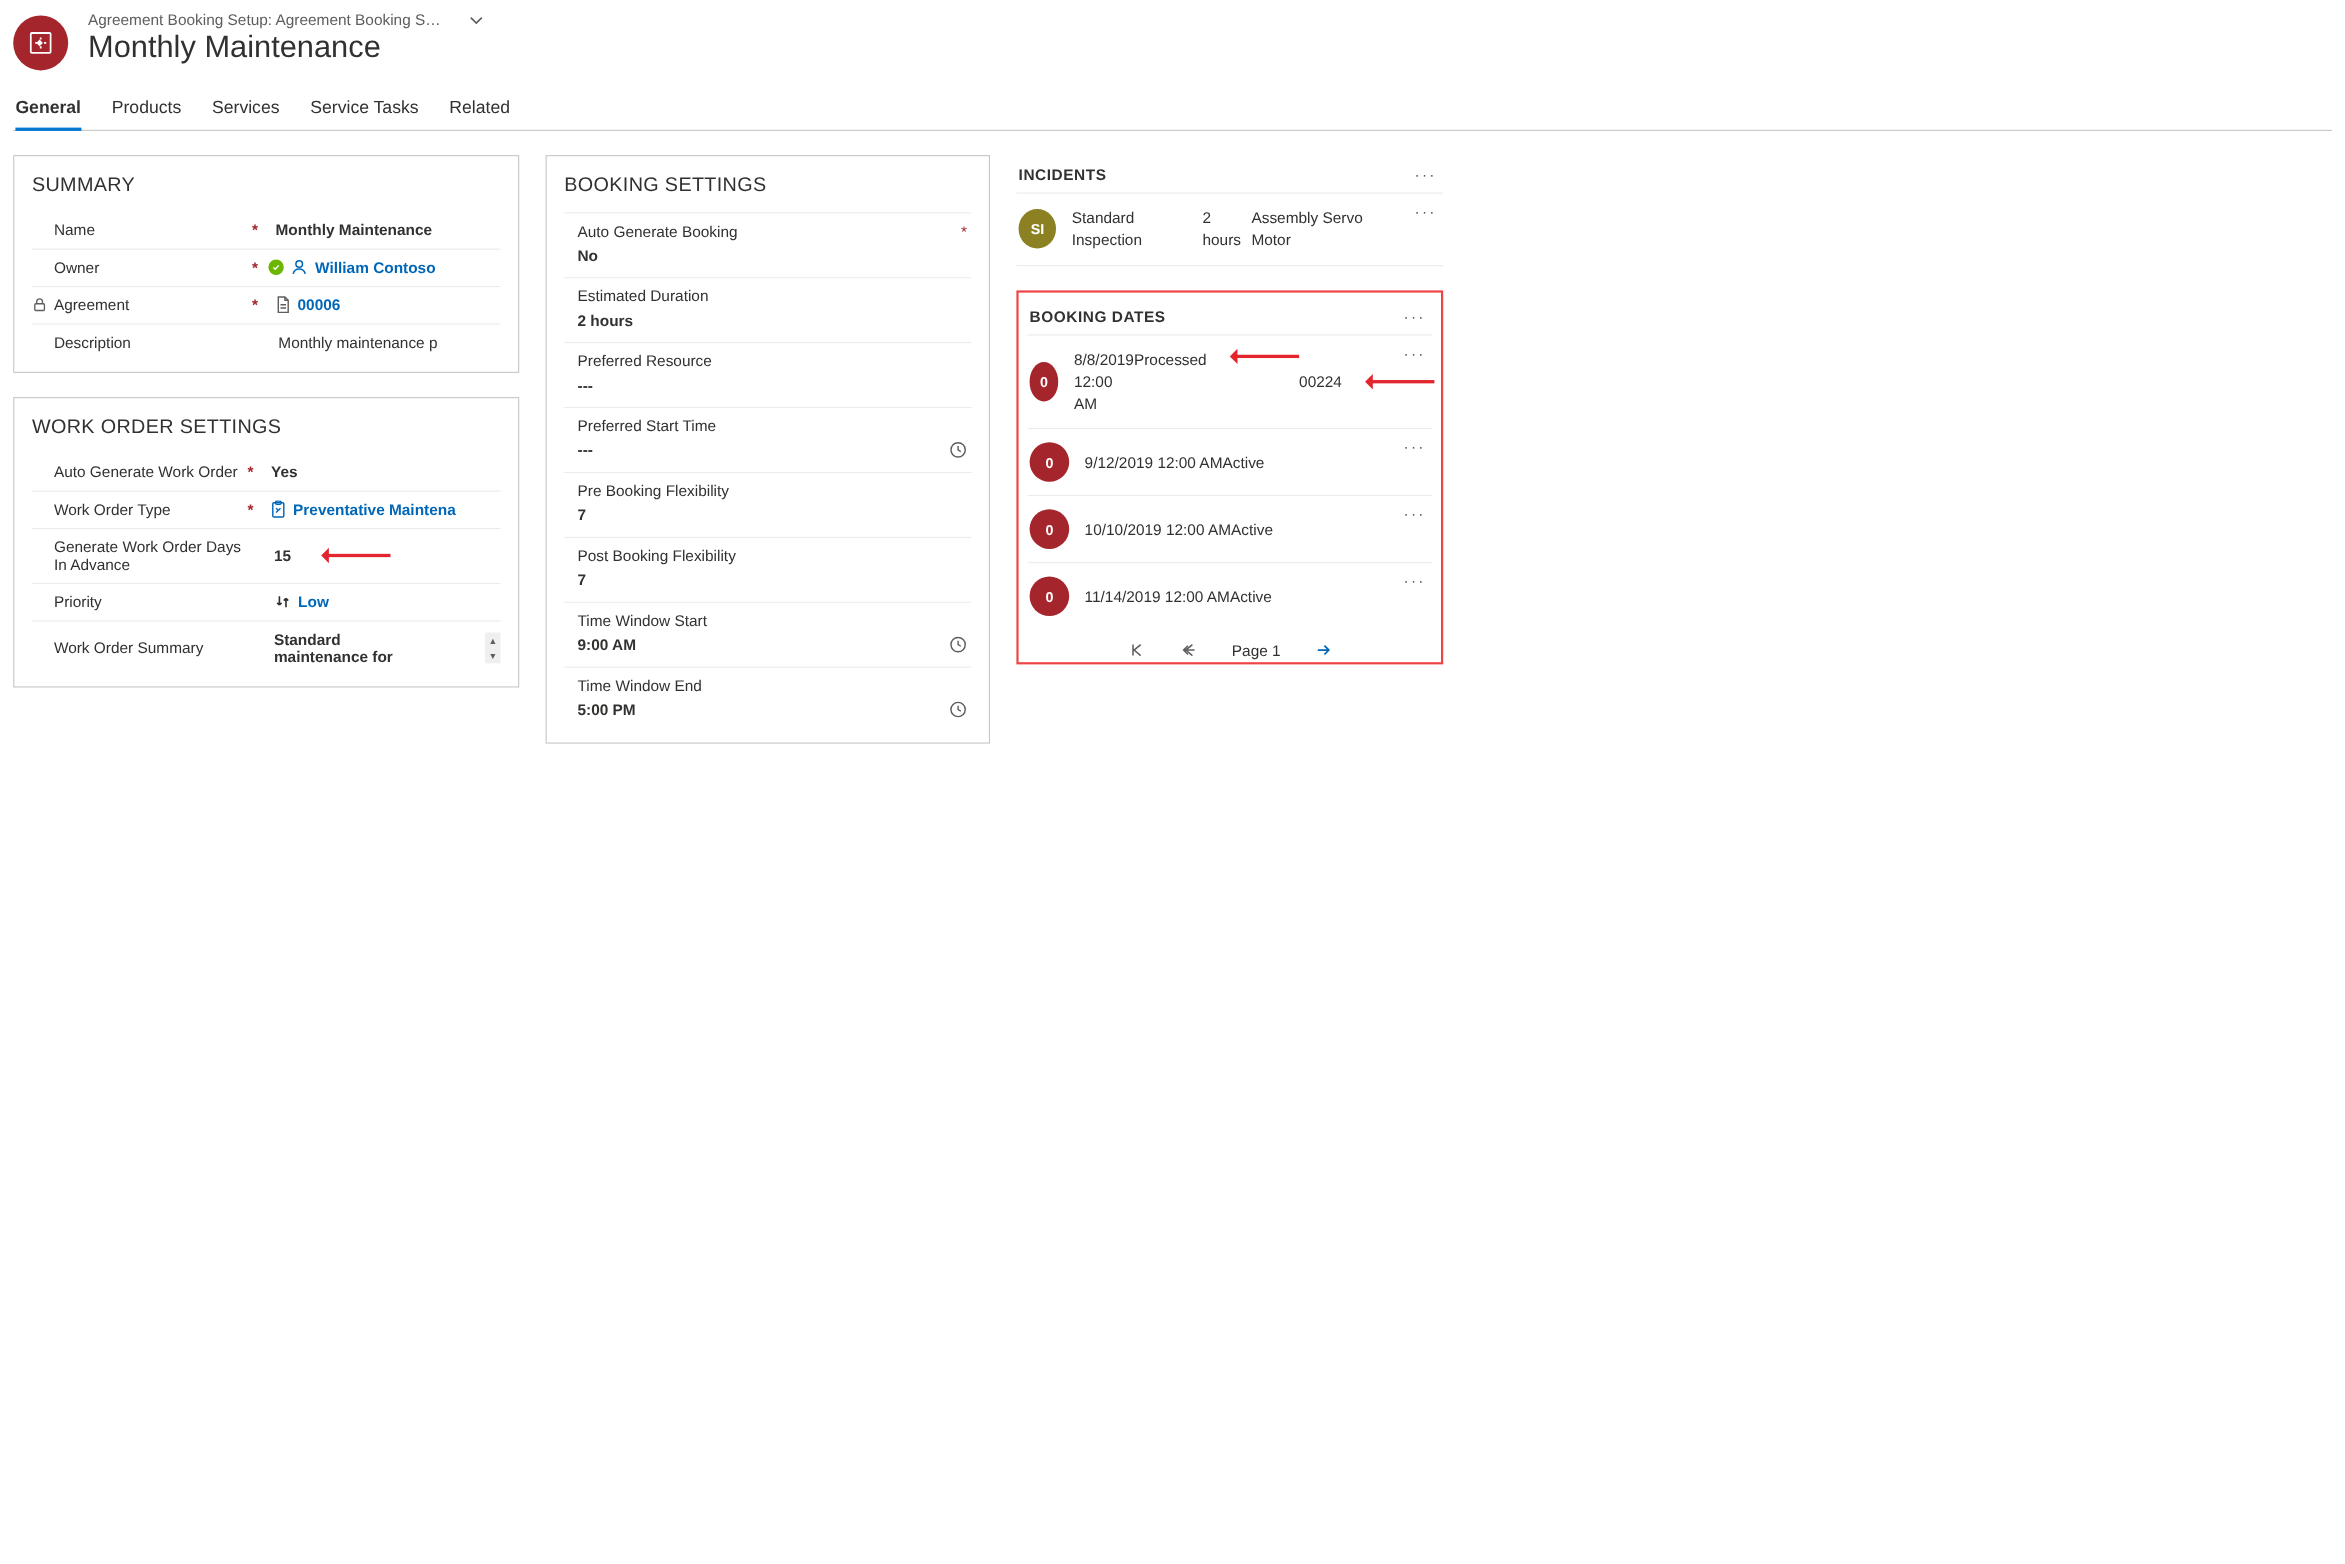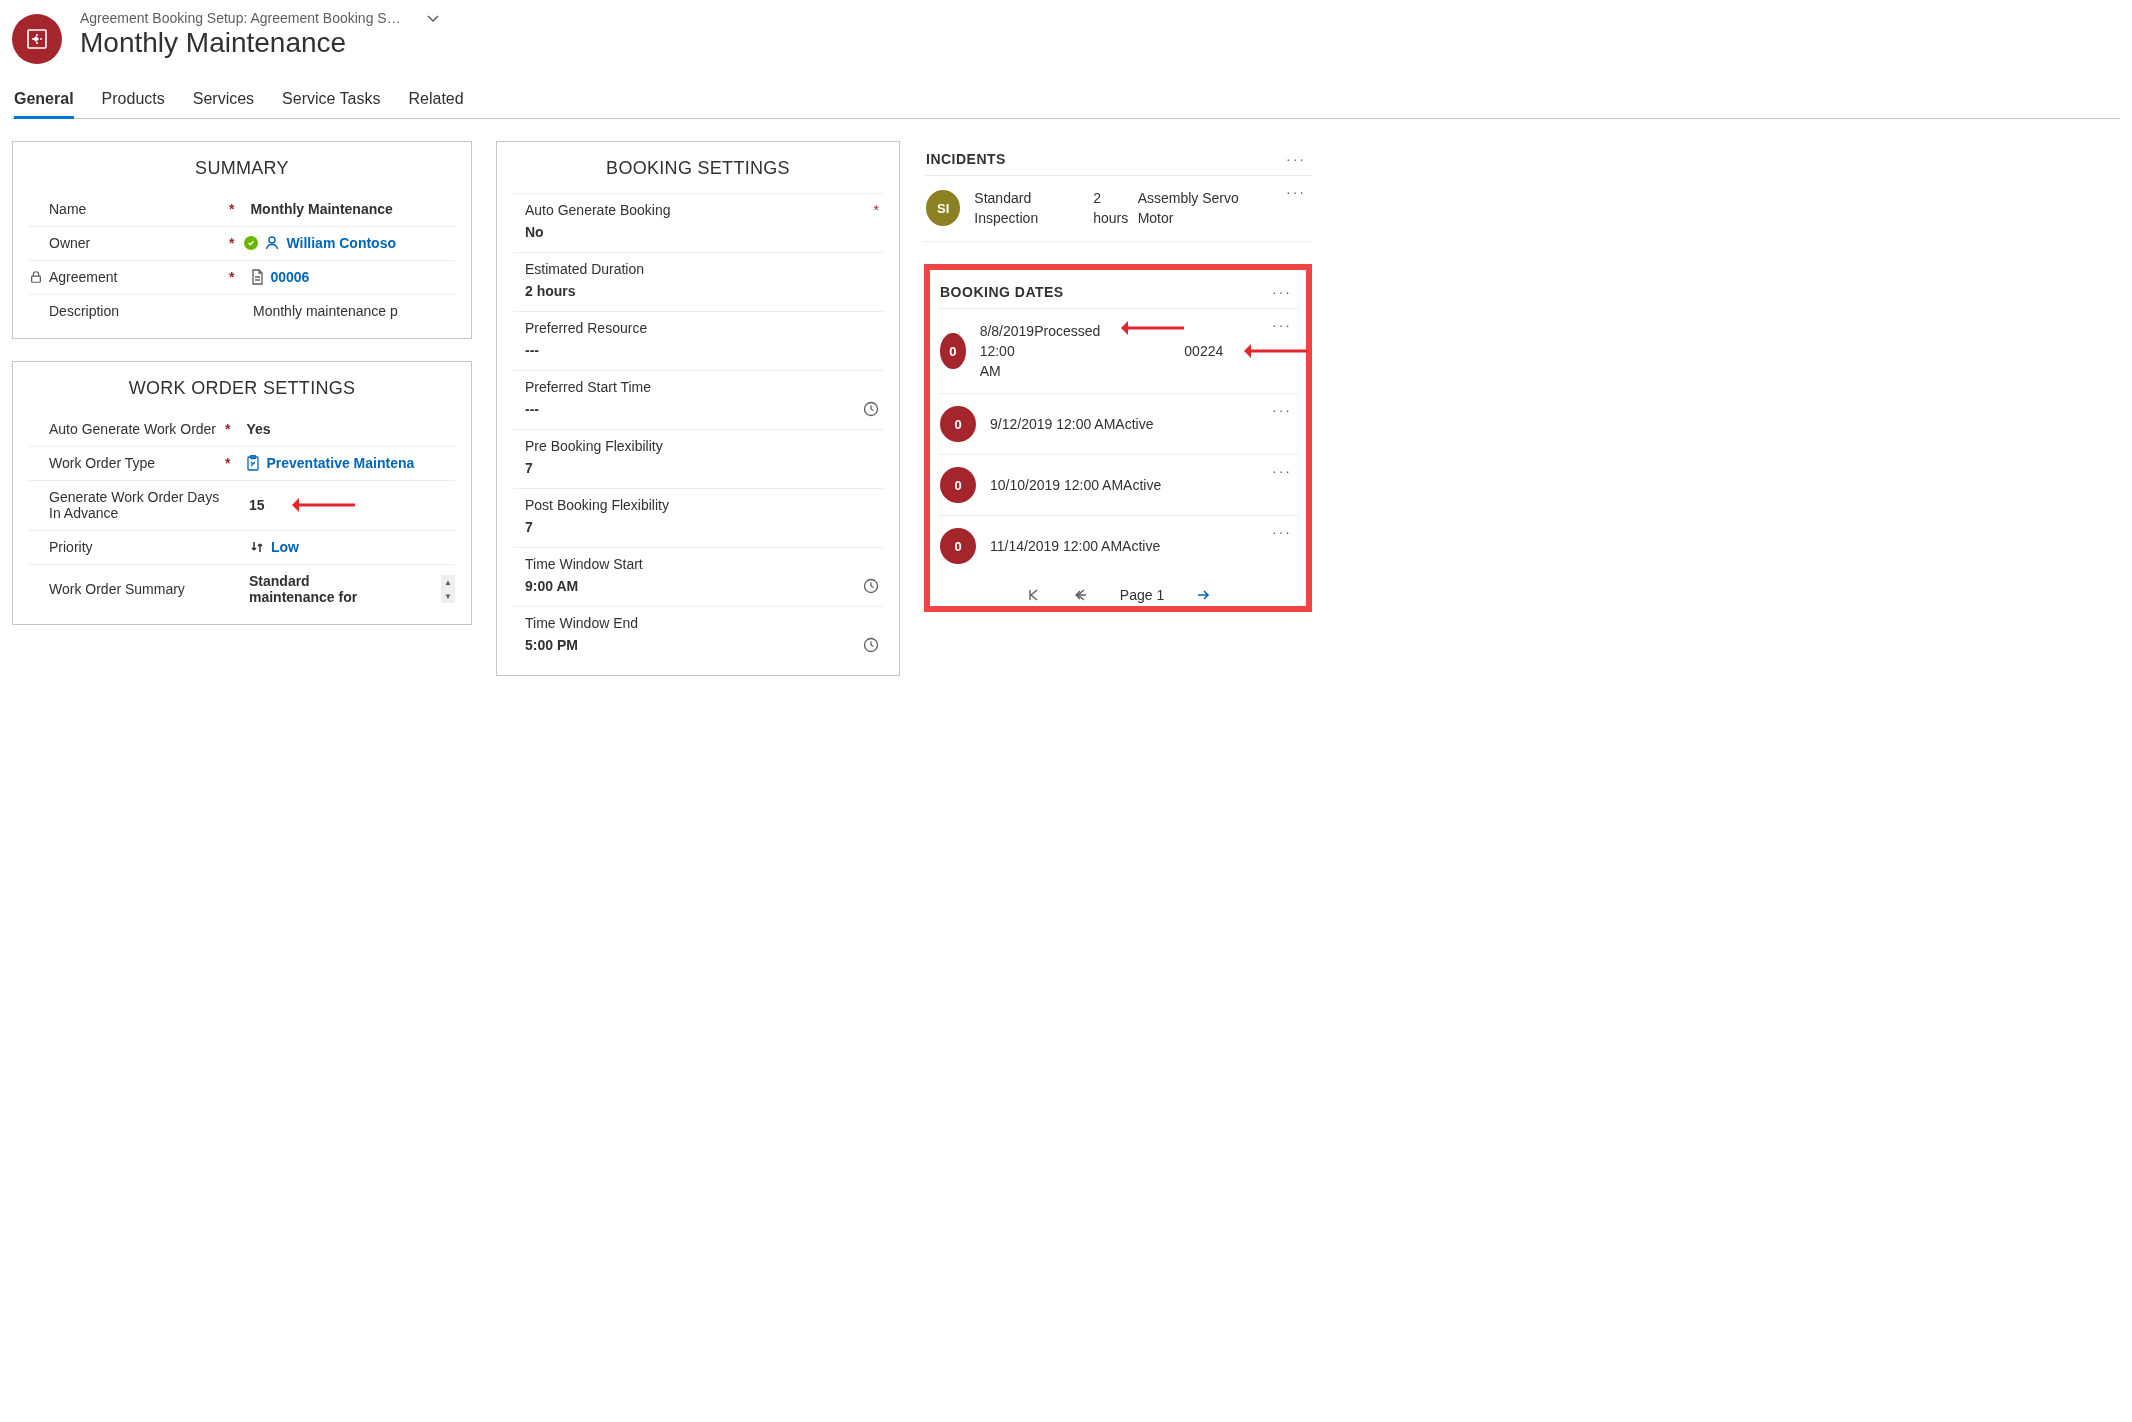--- a/index.html
+++ b/index.html
@@ -30,21 +30,21 @@
   .tab.active { border-bottom: 3px solid #0078d4; font-weight: 600; margin-bottom: -1px; }
 
   
   .cols { display: flex; gap: 24px; margin-top: 22px; align-items: flex-start; }
   .col { display: flex; flex-direction: column; gap: 22px; }
   .col-1 { width: 460px; }
   .col-2 { width: 404px; }
   .col-3 { width: 388px; position: relative; }
 
   .card { border: 1px solid #c8c6c4; padding: 14px 16px 10px 16px; }
-  .section-title { font-size: 18px; font-weight: 400; letter-spacing: .3px; color: #323130; margin: 2px 0 14px 0; text-align: center; }
+  .section-title { font-size: 18px; font-weight: 400; letter-spacing: .3px; color: #323130; margin: 2px 0 14px 0; }
 
   
   .field-row { display: flex; align-items: center; padding: 8px 0; border-bottom: 1px solid transparent; }
   .field-row + .field-row { border-top: 1px solid #edebe9; }
   .field-label-wrap { width: 200px; display: flex; align-items: center; gap: 6px; color: #323130; }
   .field-label { font-size: 14px; }
   .req { color: #a4262c; font-weight: 600; }
   .lock-icon { color: #605e5c; }
   .field-value { flex: 1; font-size: 14px; font-weight: 600; color: #323130; display:flex; align-items:center; gap:6px;}
   .field-value.link { color: #0067b8; font-weight: 600; }
@@ -80,21 +80,21 @@
   .avatar-circle {
     width: 36px; height:36px; border-radius:50%; display:flex; align-items:center; justify-content:center;
     color:#fff; font-size:13px; font-weight:600;
   }
   .av-olive { background:#8c8122; }
   .av-maroon { background:#a4262c; }
   .c3-lines { display:flex; flex-direction:row; font-size:14px; line-height:1.45; min-width: 180px; }
   .c3-primary { font-weight: 400; color:#323130; }
   .row-more { margin-left:auto; color:#605e5c; letter-spacing:2px; cursor:pointer; align-self:flex-start; margin-top:-4px; }
 
-  .booking-dates-box { border: 6px solid #ef4444; padding: 4px 8px 2px 8px; }
+  .booking-dates-box { border: 2px solid #ef4444; padding: 4px 8px 2px 8px; }
 
   .pager { display:flex; align-items:center; justify-content:center; gap:30px; padding-top: 10px; }
   .pager-btn { color:#605e5c; cursor:pointer; display:flex; align-items:center; }
   .pager-btn.active { color:#0067b8; }
   .pager-label { font-size:14px; color:#323130; }
 
   
   .annot-arrow { position: relative; width: 70px; height: 14px; display:inline-block; margin-left: 14px; }
   .annot-arrow::before {
     content:""; position:absolute; top:50%; left:10px; right:0; height:3px; background:#e3262e; transform:translateY(-50%);

